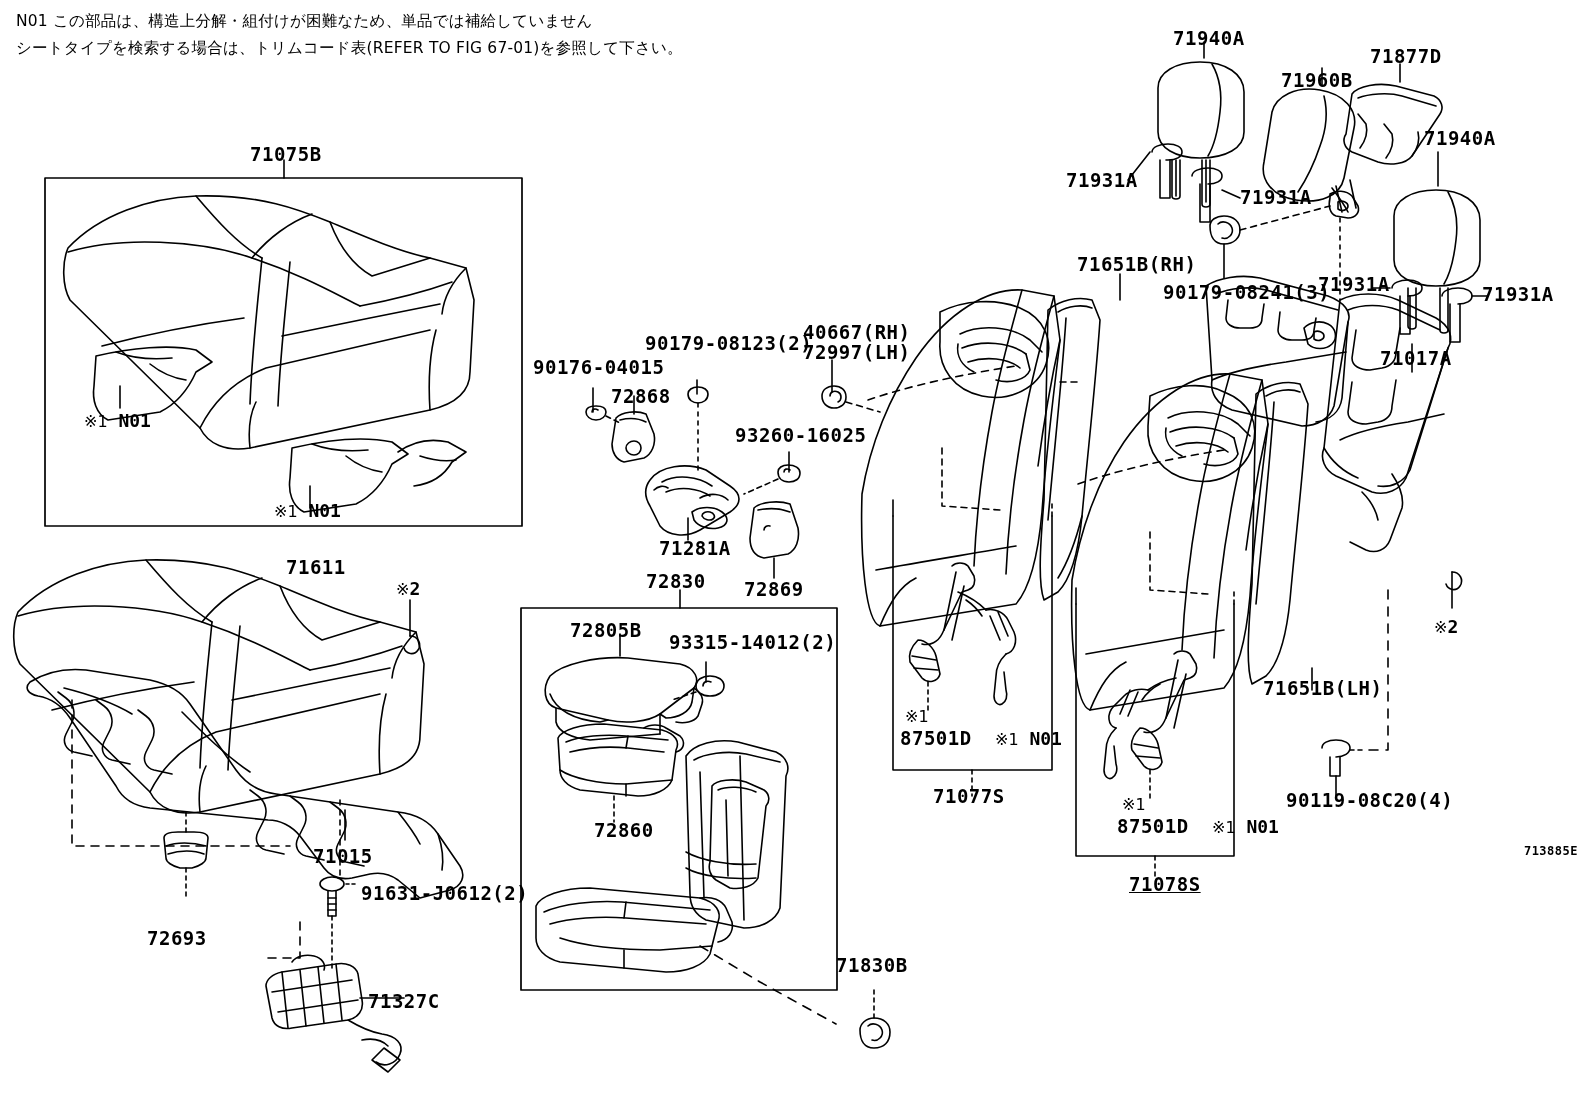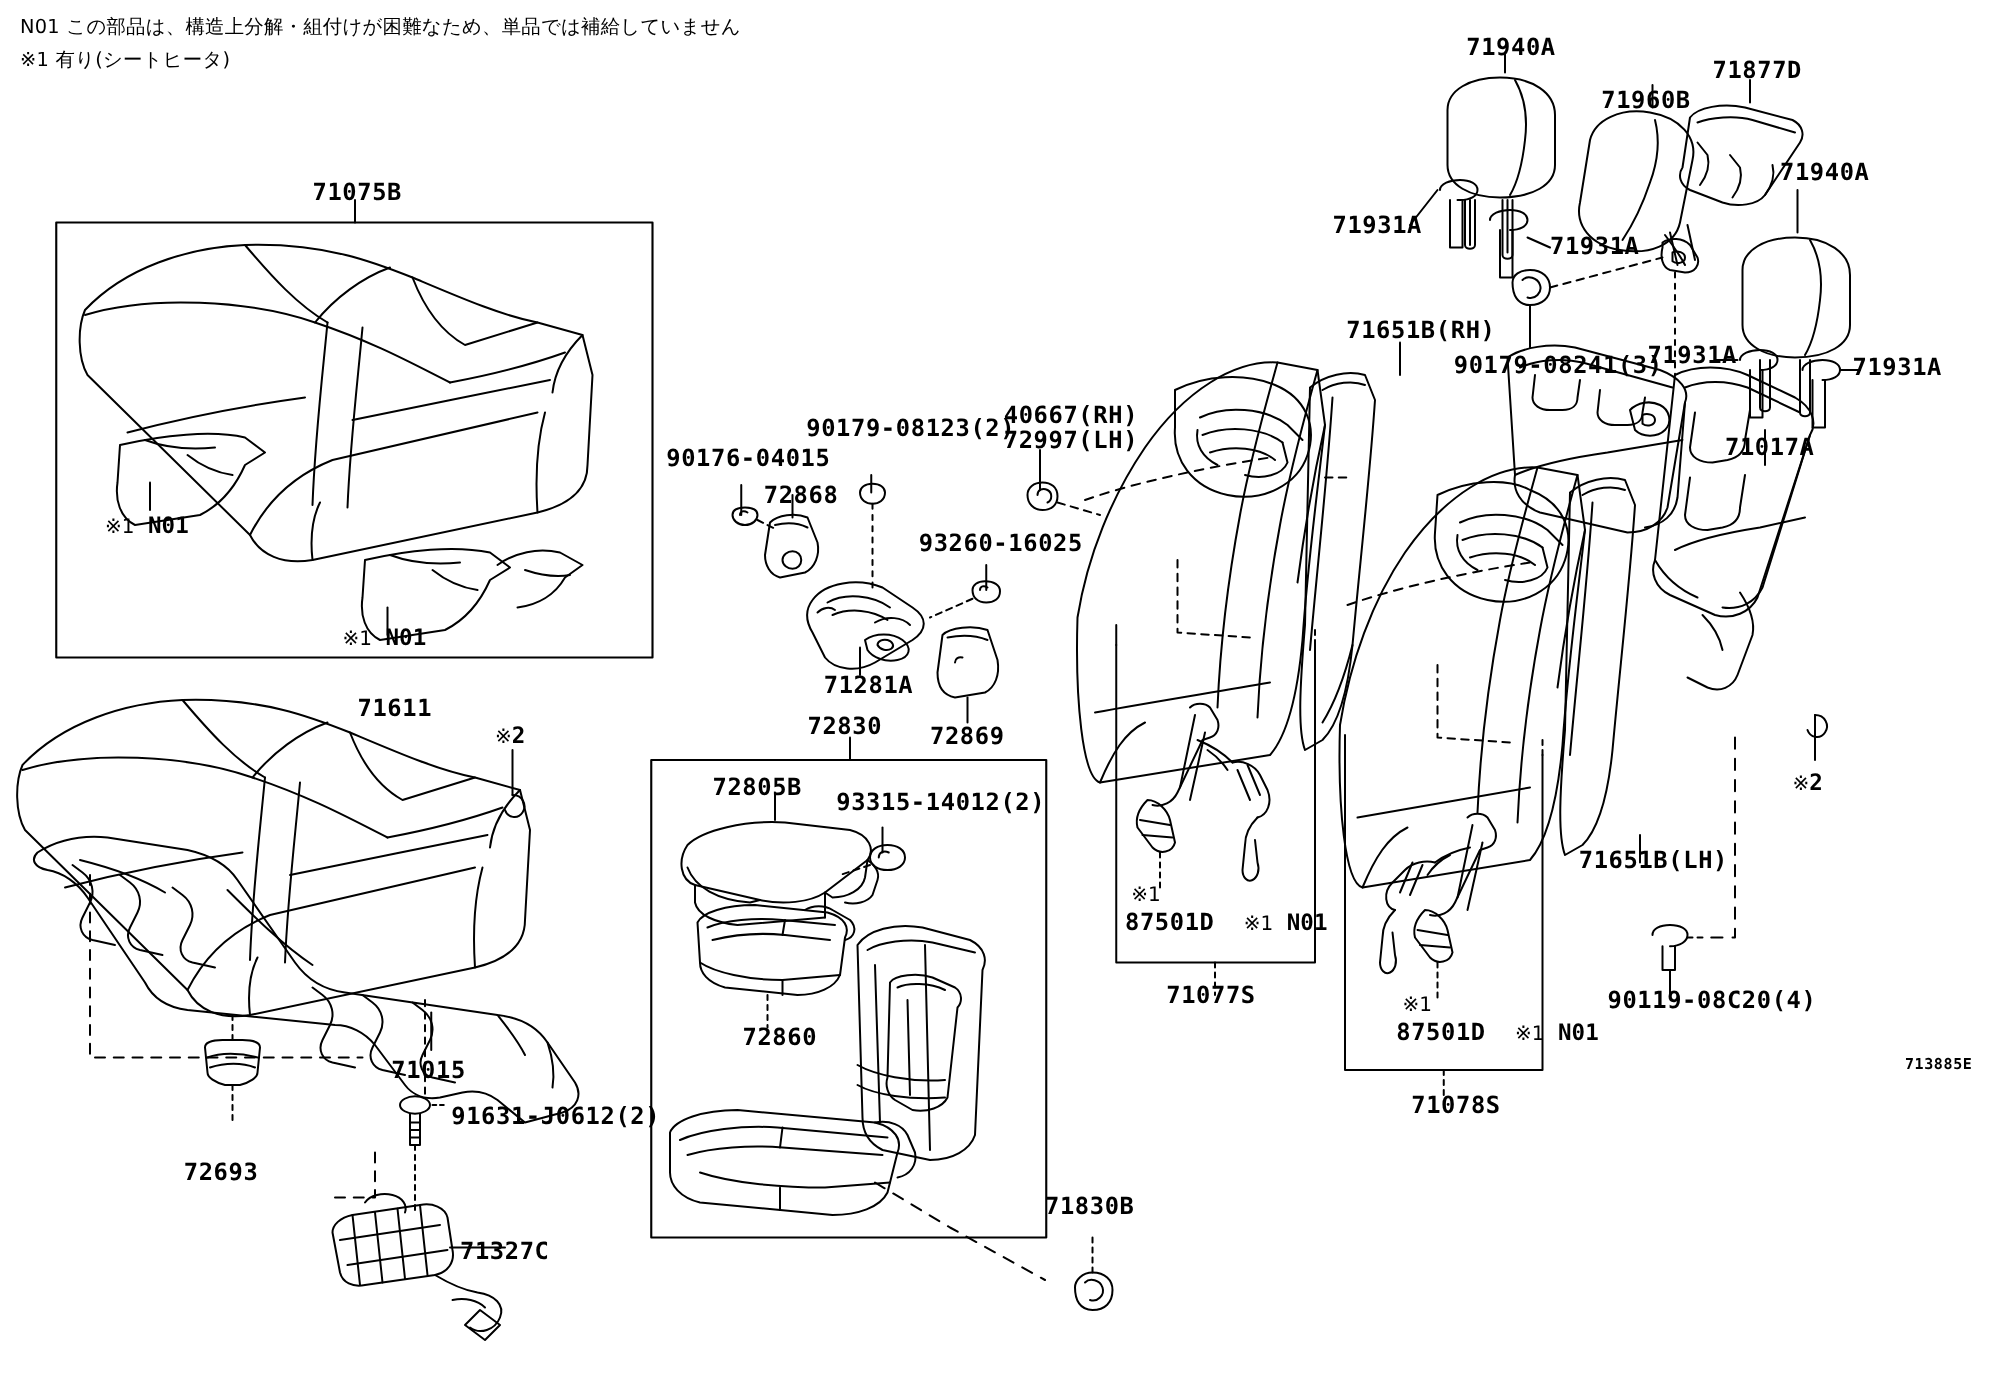--- a/index.html
+++ b/index.html
@@ -33,21 +33,21 @@
   }
   .kome{font-family:"DejaVu Sans","Liberation Sans",sans-serif;font-weight:normal;font-size:16px;}
 </style>
 </head>
 <body>
 
 <div id="sheet">
 
   <div class="notes">
     <div>N01 この部品は、構造上分解・組付けが困難なため、単品では補給していません</div>
-    <div>※1 有り(シートヒータ)</div>
+    <div>シートタイプを検索する場合は、トリムコード表(REFER TO FIG 67-01)を参照して下さい。</div>
   </div>
 
   <svg class="art" viewBox="0 0 1592 1099">
     <g fill="none" stroke="#000" stroke-width="1.6" stroke-linejoin="round" stroke-linecap="round">
 
       <rect x="45" y="178" width="477" height="348" stroke-width="1.7"></rect>
       <line x1="284" y1="160" x2="284" y2="178"></line>
 
       <path d="M68 248 C100 214 150 198 196 196 C260 194 300 210 330 222
                C368 238 400 252 430 258 L466 268 L474 300 L470 372
@@ -501,18 +501,18 @@
   <div class="note-ref" style="left:1434px;top:616px;"><span class="kome">※</span><span>2</span></div>
 
   <div class="note-ref" style="left:905px;top:705px;"><span class="kome">※1</span></div>
   <div class="lbl" style="left:900px;top:728px;">87501D</div>
   <div class="note-ref" style="left:995px;top:728px;"><span class="kome">※1</span> <span>N01</span></div>
   <div class="lbl" style="left:933px;top:786px;">71077S</div>
 
   <div class="note-ref" style="left:1122px;top:793px;"><span class="kome">※1</span></div>
   <div class="lbl" style="left:1117px;top:816px;">87501D</div>
   <div class="note-ref" style="left:1212px;top:816px;"><span class="kome">※1</span> <span>N01</span></div>
-  <div class="lbl" style="left:1129px;top:874px;">71078S</div>
+  <div class="lbl" style="left:1129px;top:874px;text-decoration:underline;">71078S</div>
   <div class="lbl" style="left:1286px;top:790px;">90119-08C20(4)</div>
 
   <div class="diagid">713885E</div>
 
 </div>
 
 </body></html>

